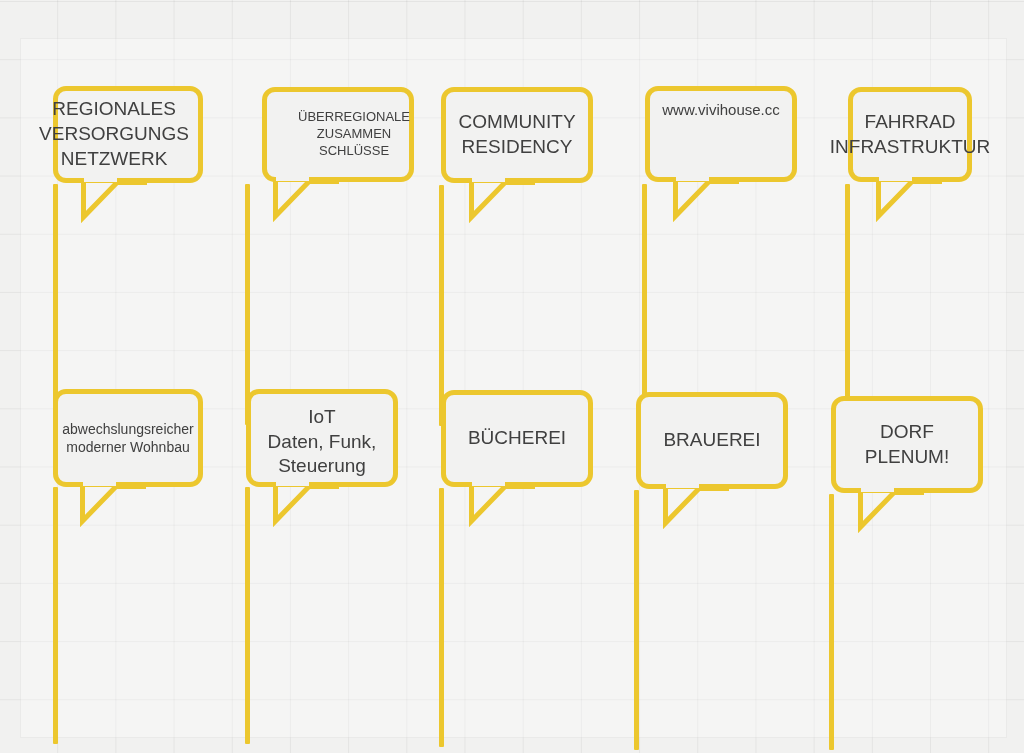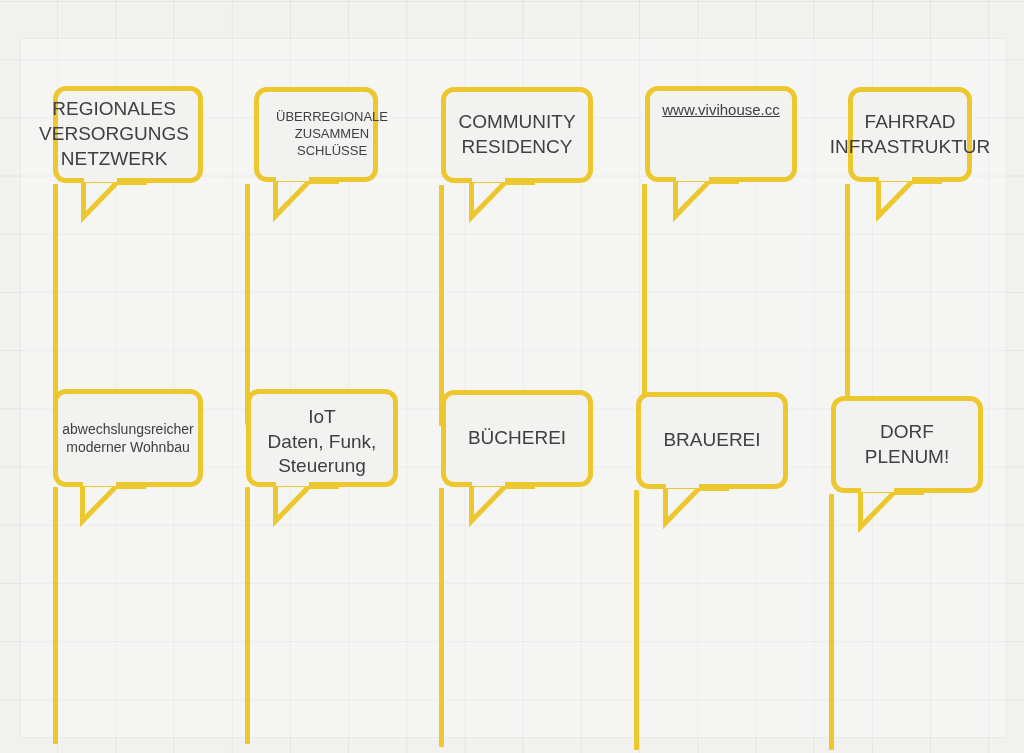--- a/index.html
+++ b/index.html
@@ -101,21 +101,21 @@
 VERSORGUNGS
 NETZWERK</div>
         </div>
         <svg class="tail" width="70" height="48" style="left: 28px; top: 91px;">
           <path d="M 2.5 2.5 L 2.5 40 L 36 5.5 L 66 5.5" fill="none" stroke="#ecc72e" stroke-width="5" stroke-linecap="butt" stroke-linejoin="miter"></path>
         </svg>
         <div style="position: absolute; left: 31px; top: 91px; width: 33px; height: 5px; background: rgb(242, 242, 241);"></div>
       </div>
       <div class="note" style="left: 246px; top: 87px;">
         <div class="note-post" style="left: -1px; top: 97px; height: 241px; background: rgb(236, 199, 46);"></div>
-        <div class="bubble" style="left: 8px; top: 0px; width: 124px; height: 95px; border-color: rgb(236, 199, 46); padding-left: 32px;">
+        <div class="bubble" style="left: 16px; top: 0px; width: 152px; height: 95px; border-color: rgb(236, 199, 46); padding-left: 32px;">
           <div class="bubble-text" style="font-size: 13px; color: rgb(64, 64, 64);">ÜBERREGIONALE
 ZUSAMMEN
 SCHLÜSSE</div>
         </div>
         <svg class="tail" width="70" height="48" style="left: 27px; top: 89px;">
           <path d="M 2.5 2.5 L 2.5 40 L 36 5.5 L 66 5.5" fill="none" stroke="#ecc72e" stroke-width="5" stroke-linecap="butt" stroke-linejoin="miter"></path>
         </svg>
         <div style="position: absolute; left: 30px; top: 89px; width: 33px; height: 5px; background: rgb(242, 242, 241);"></div>
       </div>
       <div class="note" style="left: 441px; top: 87px;">
@@ -125,21 +125,21 @@
 RESIDENCY</div>
         </div>
         <svg class="tail" width="70" height="48" style="left: 28px; top: 90px;">
           <path d="M 2.5 2.5 L 2.5 40 L 36 5.5 L 66 5.5" fill="none" stroke="#ecc72e" stroke-width="5" stroke-linecap="butt" stroke-linejoin="miter"></path>
         </svg>
         <div style="position: absolute; left: 31px; top: 90px; width: 33px; height: 5px; background: rgb(242, 242, 241);"></div>
       </div>
       <div class="note" style="left: 645px; top: 86px;">
         <div class="note-post" style="left: -3px; top: 98px; height: 243px; background: rgb(236, 199, 46);"></div>
         <div class="bubble" style="left: 0px; top: 0px; width: 152px; height: 96px; border-color: rgb(236, 199, 46);">
-          <div class="bubble-text" style="font-size: 15px; color: rgb(64, 64, 64); transform: translateY(-24px); text-decoration: underline;">www.vivihouse.cc</div>
+          <div class="bubble-text" style="font-size: 15px; color: rgb(64, 64, 64); transform: translateY(-24px);">www.vivihouse.cc</div>
         </div>
         <svg class="tail" width="70" height="48" style="left: 28px; top: 90px;">
           <path d="M 2.5 2.5 L 2.5 40 L 36 5.5 L 66 5.5" fill="none" stroke="#ecc72e" stroke-width="5" stroke-linecap="butt" stroke-linejoin="miter"></path>
         </svg>
         <div style="position: absolute; left: 31px; top: 90px; width: 33px; height: 5px; background: rgb(242, 242, 241);"></div>
       </div>
       <div class="note" style="left: 848px; top: 87px;">
         <div class="note-post" style="left: -3px; top: 97px; height: 243px; background: rgb(236, 199, 46);"></div>
         <div class="bubble" style="left: 0px; top: 0px; width: 124px; height: 95px; border-color: rgb(236, 199, 46);">
           <div class="bubble-text" style="font-size: 19px; color: rgb(64, 64, 64);">FAHRRAD

